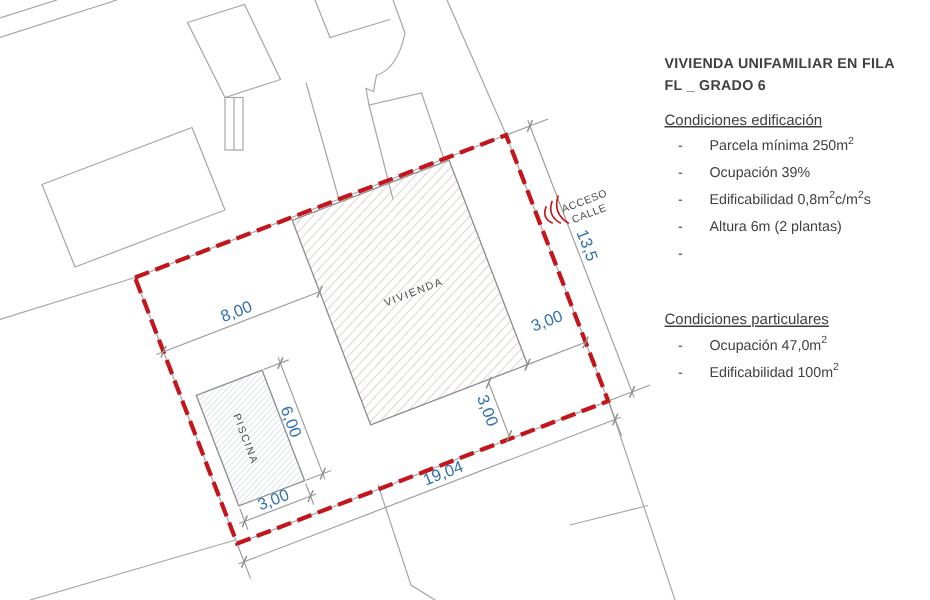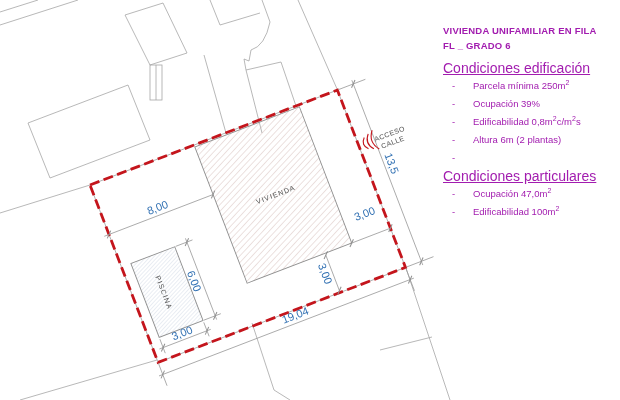--- a/index.html
+++ b/index.html
@@ -11,25 +11,25 @@
   .bgline{stroke:#a6a6a6;stroke-width:0.8;fill:none;}
   .outline{stroke:#8f8f8f;stroke-width:0.9;}
   .dimline{stroke:#9a9a9a;stroke-width:0.75;fill:none;}
   .tick{stroke:#8f8f8f;stroke-width:1;fill:none;}
   .dimtxt{fill:#3271b3;font-size:11px;}
   .lbl{fill:#4f4f4f;font-size:7px;letter-spacing:1.1px;}
   .lbl2{fill:#4f4f4f;font-size:7px;letter-spacing:0.4px;}
   .parcel{stroke:#c4151c;stroke-width:2.8;fill:none;stroke-dasharray:10 4.5;}
   .access{stroke:#c4151c;stroke-width:1.1;fill:none;}
 
-  .panel{position:absolute;left:443px;top:23px;width:175px;color:#a21caf;}
+  .panel{position:absolute;left:443px;top:35px;width:175px;color:#404040;}
   .title{font-weight:bold;font-size:9.5px;line-height:15px;letter-spacing:0.2px;}
   .section{margin-top:10px;}
-  .section.particulares{margin-top:8px;}
-  .heading{font-size:14px;line-height:11px;text-decoration:underline;margin-bottom:6px;}
+  .section.particulares{margin-top:33px;}
+  .heading{font-size:10px;line-height:11px;text-decoration:underline;margin-bottom:6px;}
   ul.conds{list-style:none;margin:0;padding:0;}
   ul.conds li{display:flex;font-size:9.5px;line-height:11px;margin-bottom:7px;}
   .dash{width:21px;padding-left:9px;flex:none;}
   .txt sup{font-size:7px;line-height:0;}
 </style>
 </head>
 <body>
 
 <div class="stage">
 

